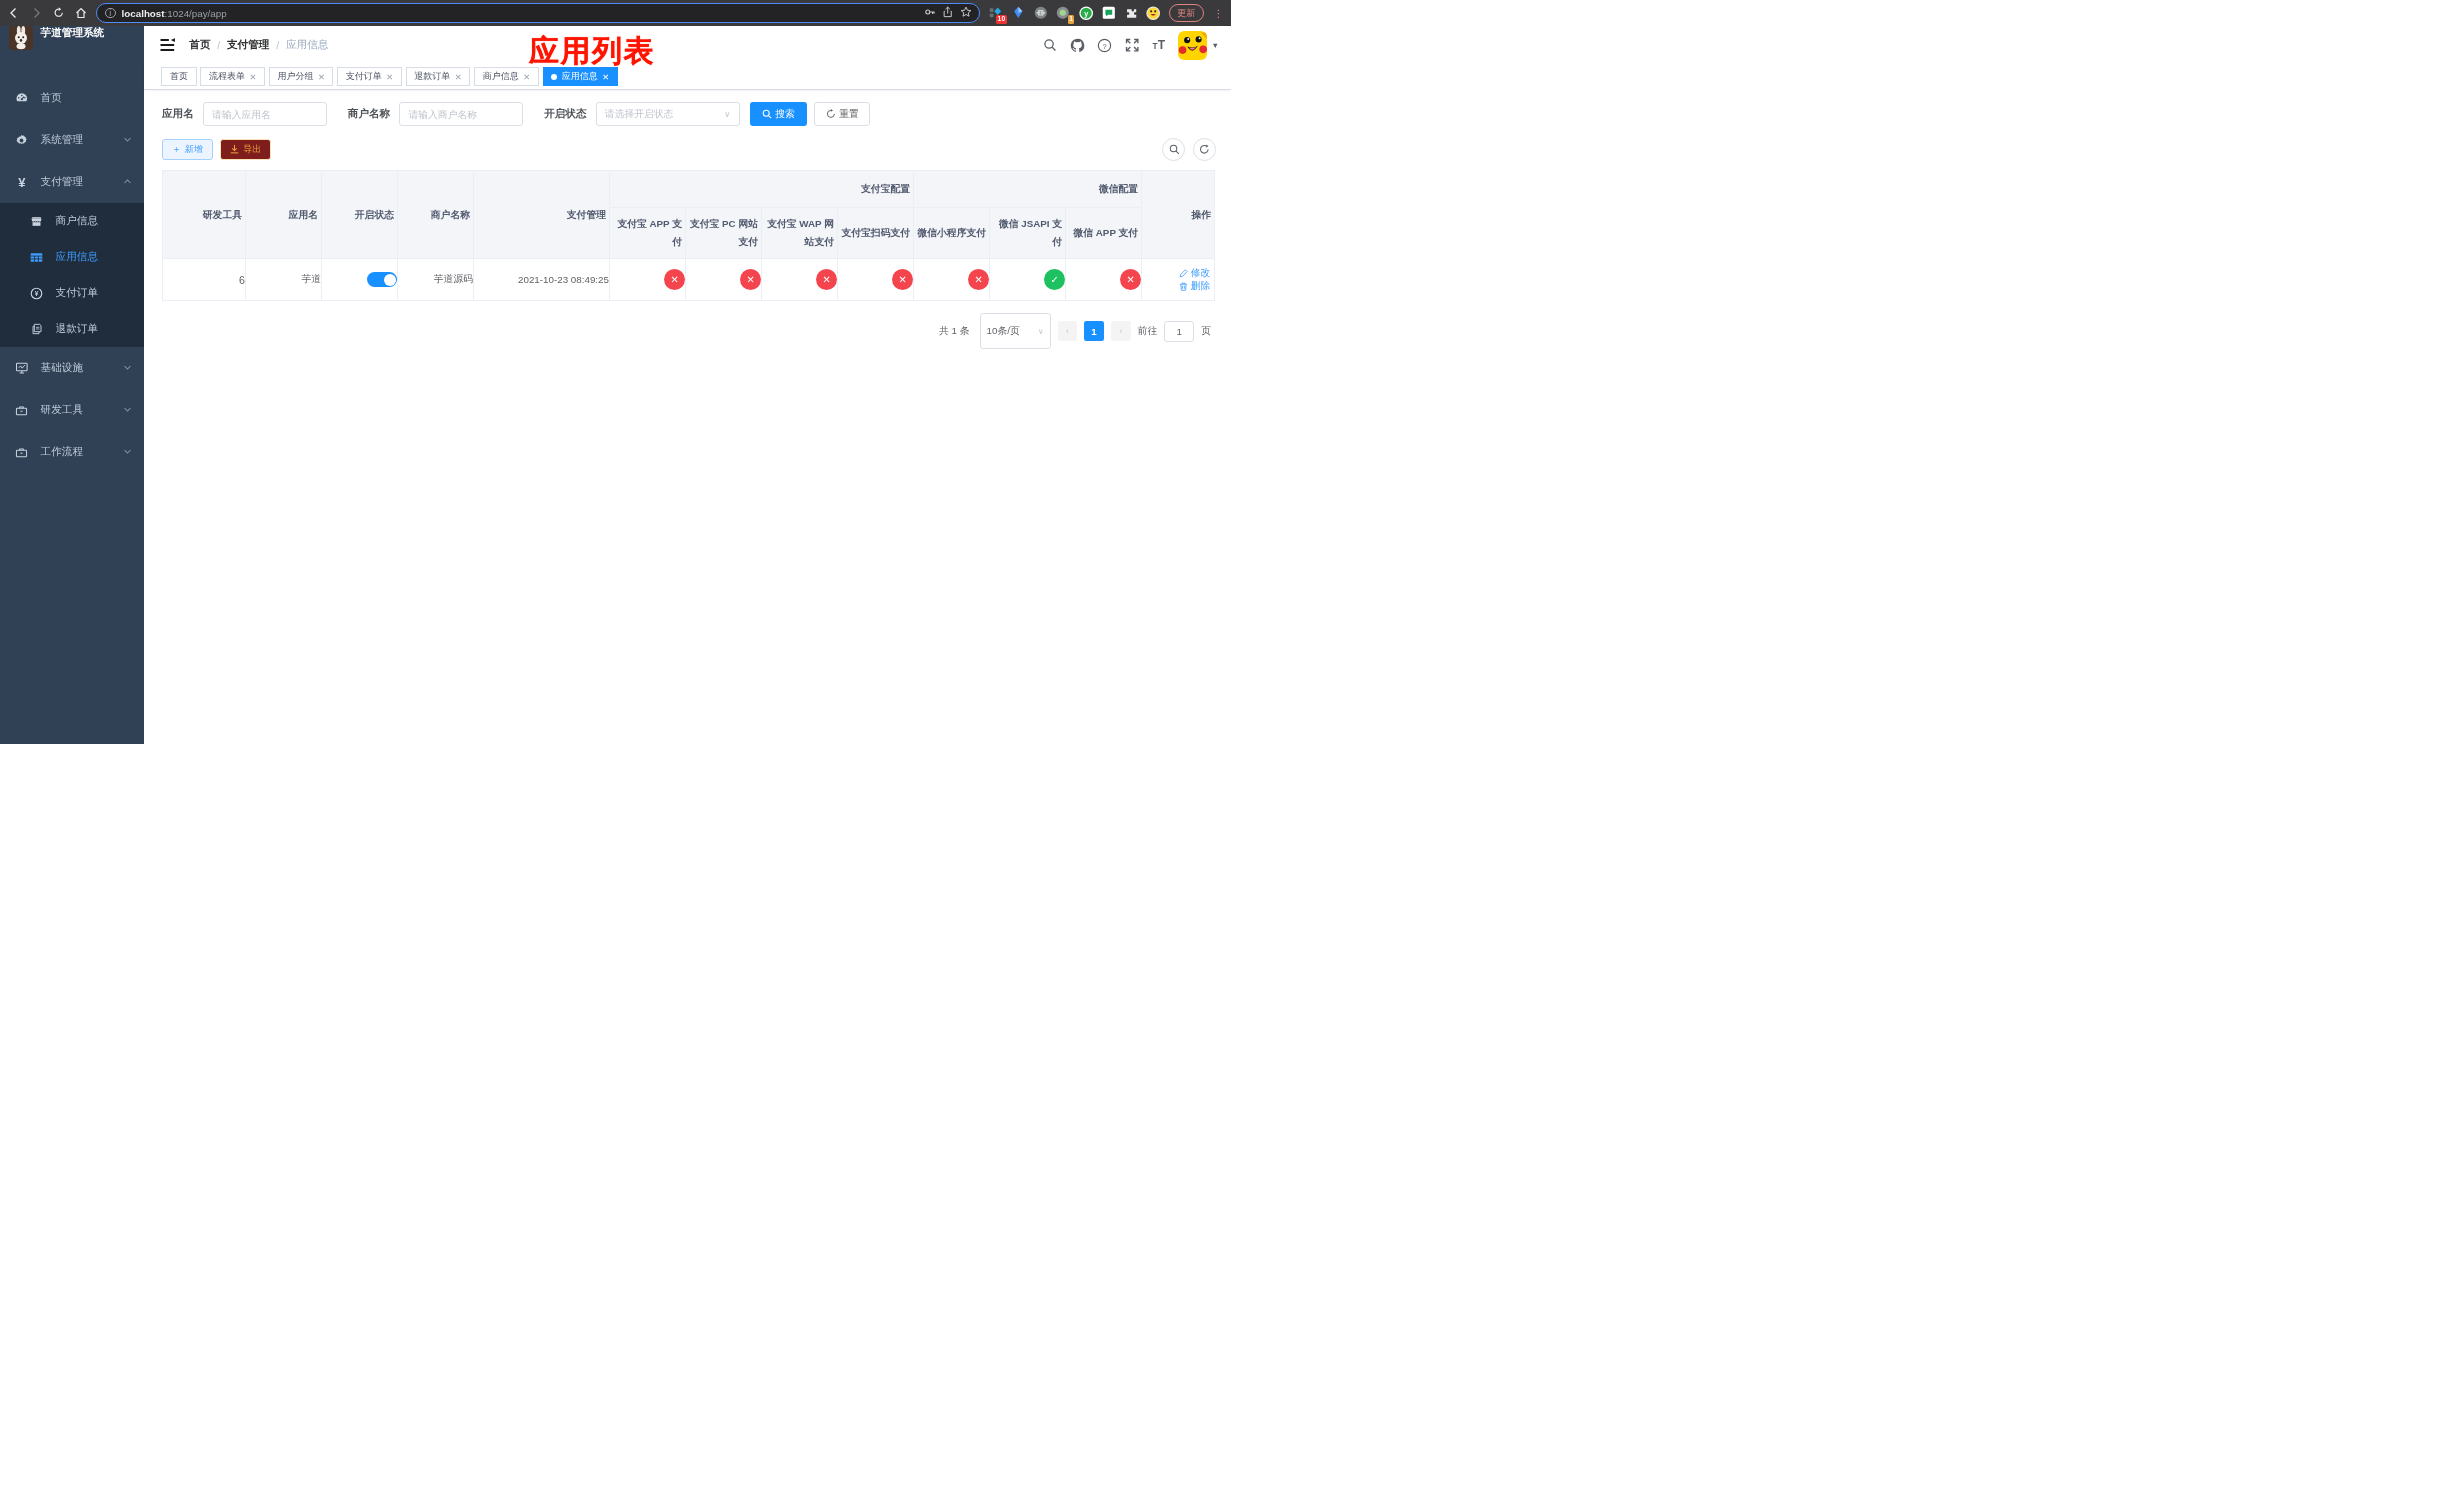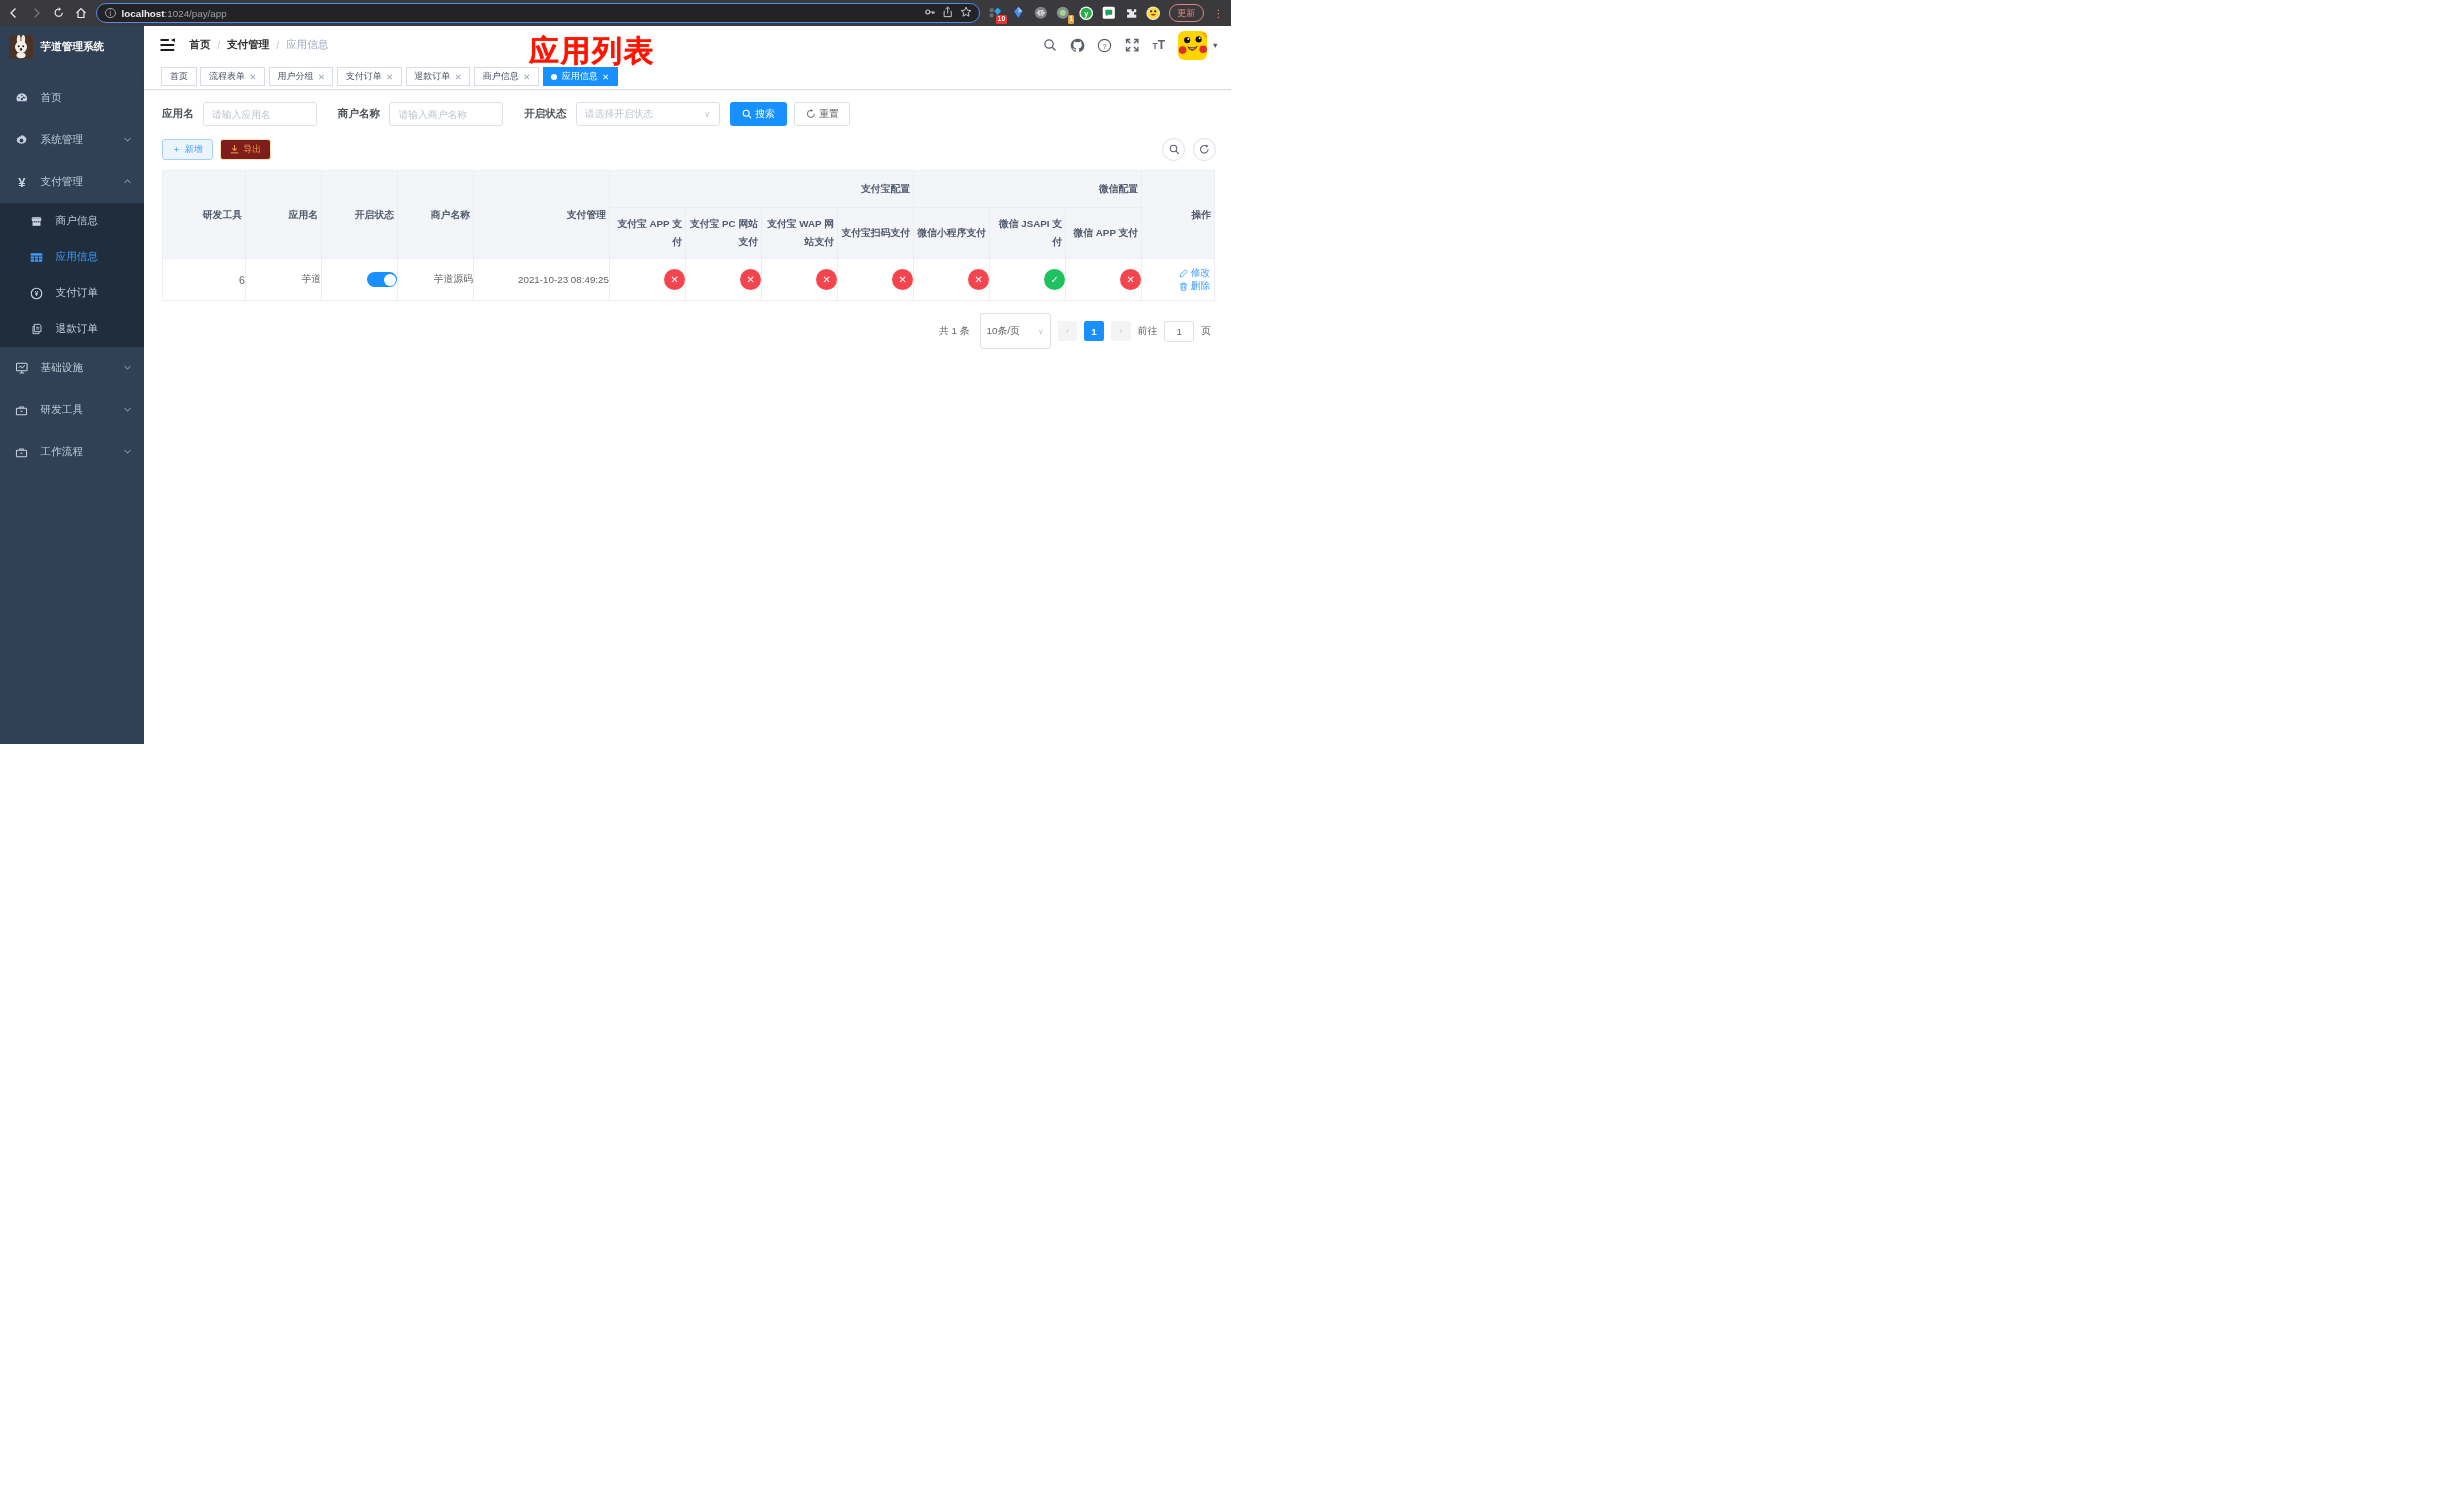--- a/index.html
+++ b/index.html
@@ -22,21 +22,21 @@
   .badge { position:absolute; bottom:-3px; right:-3.8px; background:#e33; color:#fff; font-size:6.8px; line-height:8.3px; padding:0 1.5px; border-radius:1.5px; font-weight:bold; }
   .badge.orange { background:#e8a33d; color:#fff; }
   .update-btn { border:1.1px solid #e08581; color:#e08581; border-radius:9px; font-size:9px; padding:1.5px 7.6px; background:transparent; cursor:pointer; flex:0 0 auto; }
   .kebab { color:#e08581; font-size:10.6px; letter-spacing:0; cursor:pointer; padding:0 1.5px; }
 
   
   .app { display:flex; height:719px; }
 
   
   .sidebar { width:144px; background:#304156; color:#bfcbd9; flex:0 0 auto; display:flex; flex-direction:column; }
-  .logo-row { height:42px; display:flex; align-items:center; gap:7.6px; padding:0 9px; }
+  .logo-row { height:42px; display:flex; align-items:flex-start; gap:7.6px; padding:0 9px; }
   .logo-avatar { width:24px; height:24px; border-radius:3px; overflow:hidden; flex:0 0 auto; }
   .logo-title { color:#fff; font-weight:bold; font-size:10.6px; white-space:nowrap; }
   .menu { flex:1; overflow:hidden; padding-top:9px; }
   .menu-item { height:42px; display:flex; align-items:center; padding:0 12px 0 15px; gap:12px; font-size:10.6px; cursor:pointer; }
   .menu-item .mi-ico { width:13.6px; display:flex; justify-content:center; color:#c8d2de; flex:0 0 auto; }
   .menu-item .mi-label { flex:1; }
   .menu-item .chev { color:#8795a7; flex:0 0 auto; }
   .submenu { background:#1f2d3d; }
   .submenu .menu-item { height:36px; padding-left:30px; }
   .submenu .menu-item.active { color:#409eff; }
@@ -65,21 +65,21 @@
   .tag .tag-close { font-size:8.3px; color:#9aa4b2; cursor:pointer; }
   .tag.active { background:#1890ff; border-color:#1890ff; color:#fff; }
   .tag.active .tag-dot { width:6px; height:6px; border-radius:50%; background:#fff; display:inline-block; }
   .tag.active .tag-close { color:#fff; }
 
   .content { flex:1; padding:12px 15px 0 18px; background:#fff; overflow:hidden; }
 
   
   .search-row { display:flex; align-items:center; margin-bottom:12px; }
   .f-label { font-weight:bold; color:#4e5358; font-size:10.6px; margin-right:9px; white-space:nowrap; }
-  .f-input { width:114px; height:24px; border:0.8px solid #dcdfe6; border-radius:3px; padding:0 8.3px; font-size:9.8px; color:#606266; outline:none; margin-right:21px; font-family:inherit; }
+  .f-input { width:124px; height:24px; border:0.8px solid #dcdfe6; border-radius:3px; padding:0 8.3px; font-size:9.8px; color:#606266; outline:none; margin-right:21px; font-family:inherit; }
   .f-input::placeholder { color:#bfc4cd; }
   .f-select { width:144px; height:24px; border:0.8px solid #dcdfe6; border-radius:3px; padding:0 8.3px; font-size:9.8px; color:#bfc4cd; display:flex; align-items:center; justify-content:space-between; margin-right:10.6px; cursor:pointer; }
   .f-select .sel-caret { color:#c0c4cc; font-size:8.3px; }
   .btn { height:24px; border-radius:3px; font-size:9.8px; display:inline-flex; align-items:center; gap:3.8px; padding:0 10.6px; cursor:pointer; border:0.8px solid transparent; font-family:inherit; }
   .btn-primary { background:#1890ff; color:#fff; }
   .btn-plain { background:#fff; border-color:#dcdfe6; color:#606266; margin-left:7.6px; }
 
   
   .toolbar-row { display:flex; align-items:center; margin-bottom:9px; }
   .btn-soft-blue { background:#ecf5ff; border-color:#a3d0fd; color:#409eff; height:21px; padding:0 9px; font-size:9px; }

